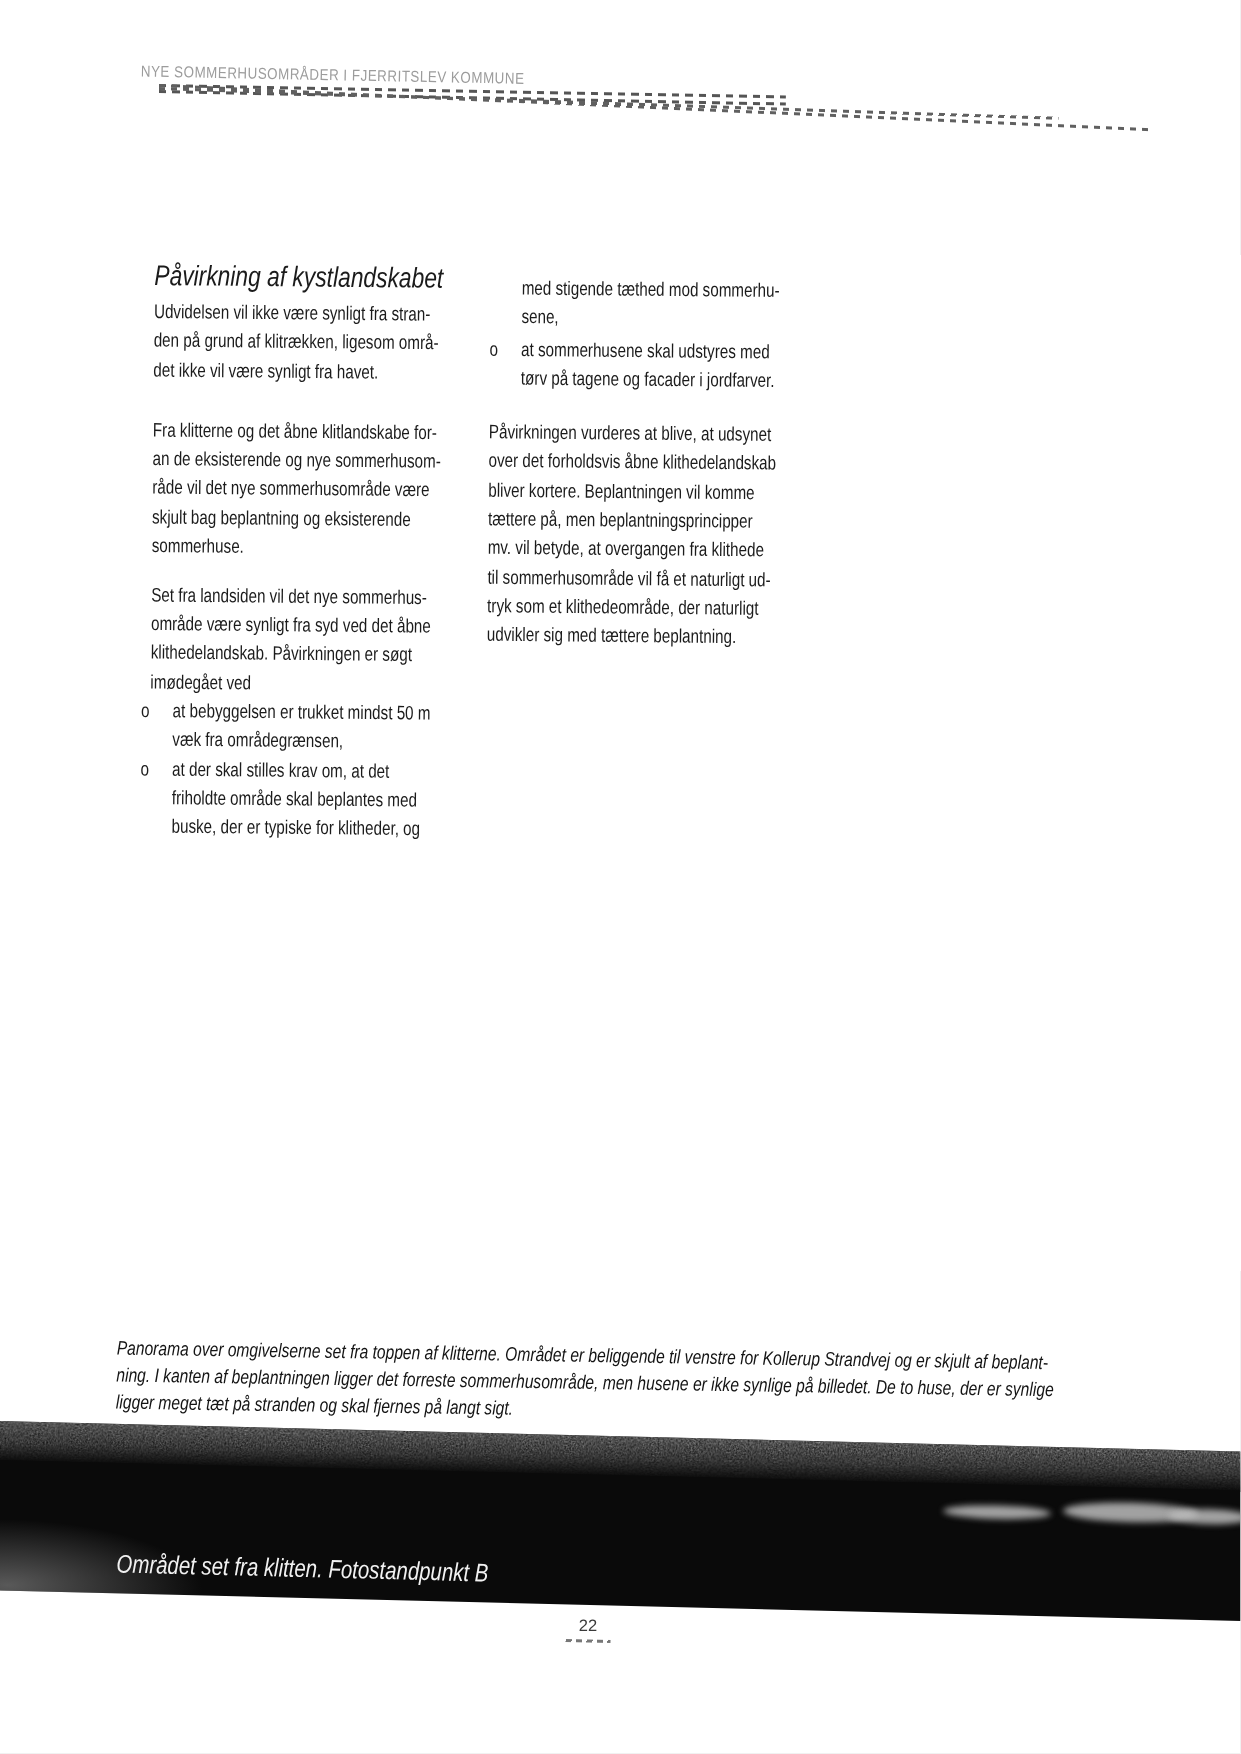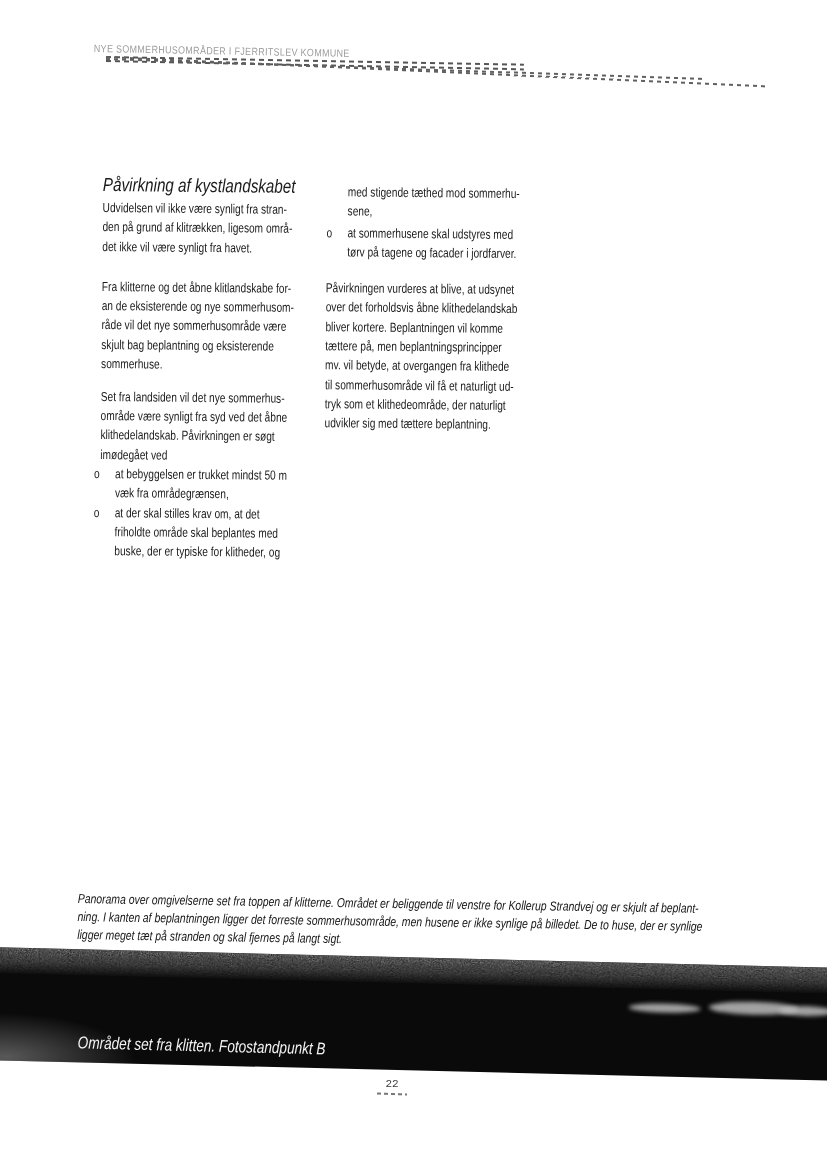--- a/index.html
+++ b/index.html
@@ -60,21 +60,21 @@
   .dune1{left:645px;top:40px;width:72px;height:9px;}
   .dune2{left:725px;top:36px;width:90px;height:13px;}
   .dune3{left:795px;top:39px;width:55px;height:10px;}
   .corner-glow{position:absolute;left:-6px;bottom:-6px;width:160px;height:54px;
     background:radial-gradient(ellipse at 18% 82%,rgba(185,185,185,.45),rgba(185,185,185,0) 70%);}
   .photo-label{position:absolute;left:95px;top:84px;white-space:nowrap;
     font-size:17px;font-style:italic;color:#f2f2f2;}
   .photo-label .cx{display:inline-block;transform:scaleX(.8);transform-origin:0 0;}
   
   .pageno-wrap{position:absolute;left:372px;top:1078px;width:40px;text-align:center;}
-  .pageno{font-size:11px;color:#3a3a3a;font-family:Liberation Mono, monospace;}
+  .pageno{font-size:11px;color:#3a3a3a;}
   .pageno-dash{margin:3px auto 0;width:30px;height:2px;
     background:repeating-linear-gradient(90deg,#777 0 4px,transparent 4px 7px);
     transform:rotate(1.5deg);}
 </style>
 </head>
 <body>
 
 <div class="page">
 
   <div class="header-text">

